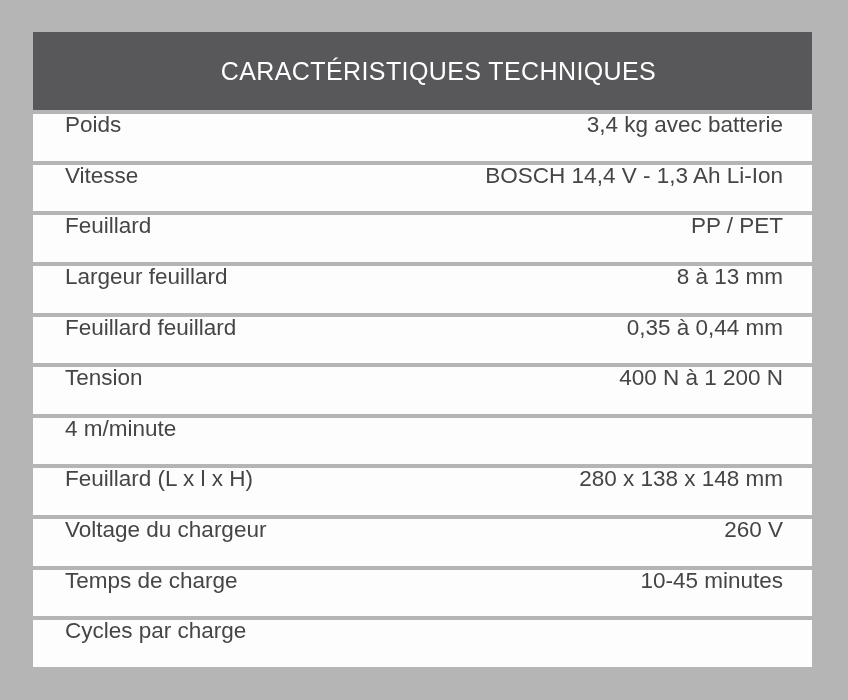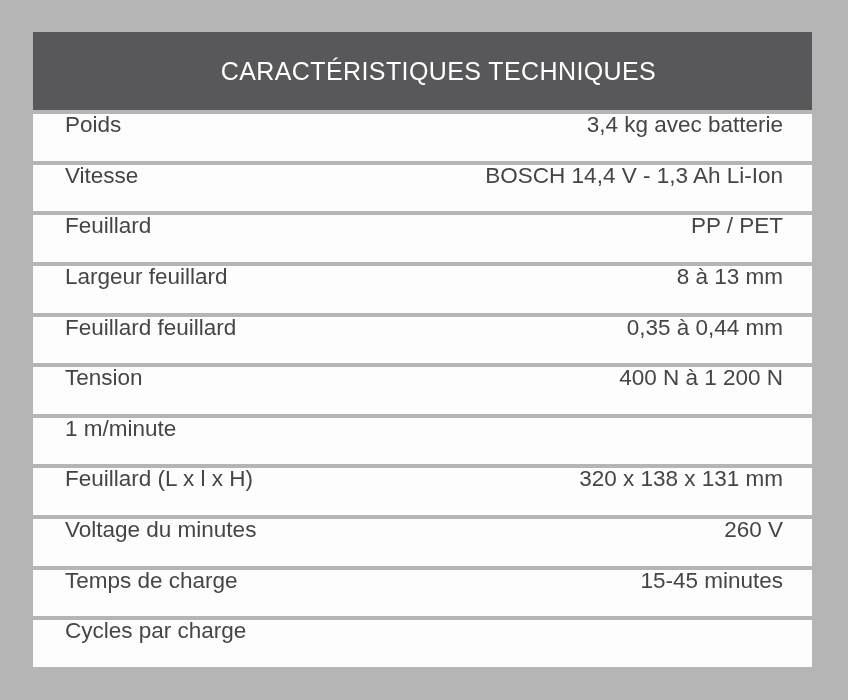--- a/index.html
+++ b/index.html
@@ -83,30 +83,30 @@
   </div>
   <div class="spec-row">
     <span class="spec-label">Feuillard feuillard</span>
     <span class="spec-value">0,35 à 0,44 mm</span>
   </div>
   <div class="spec-row">
     <span class="spec-label">Tension</span>
     <span class="spec-value">400 N à 1 200 N</span>
   </div>
   <div class="spec-row">
-    <span class="spec-value">1 m/minute</span>
+    <span class="spec-value">4 m/minute</span>
   </div>
   <div class="spec-row">
     <span class="spec-label">Feuillard (L x l x H)</span>
-    <span class="spec-value">320 x 138 x 131 mm</span>
+    <span class="spec-value">280 x 138 x 148 mm</span>
   </div>
   <div class="spec-row">
-    <span class="spec-label">Voltage du minutes</span>
+    <span class="spec-label">Voltage du chargeur</span>
     <span class="spec-value">260 V</span>
   </div>
   <div class="spec-row">
     <span class="spec-label">Temps de charge</span>
-    <span class="spec-value">15-45 minutes</span>
+    <span class="spec-value">10-45 minutes</span>
   </div>
   <div class="spec-row">
     <span class="spec-label">Cycles par charge</span>
   </div>
 </div>
 
 </body></html>

